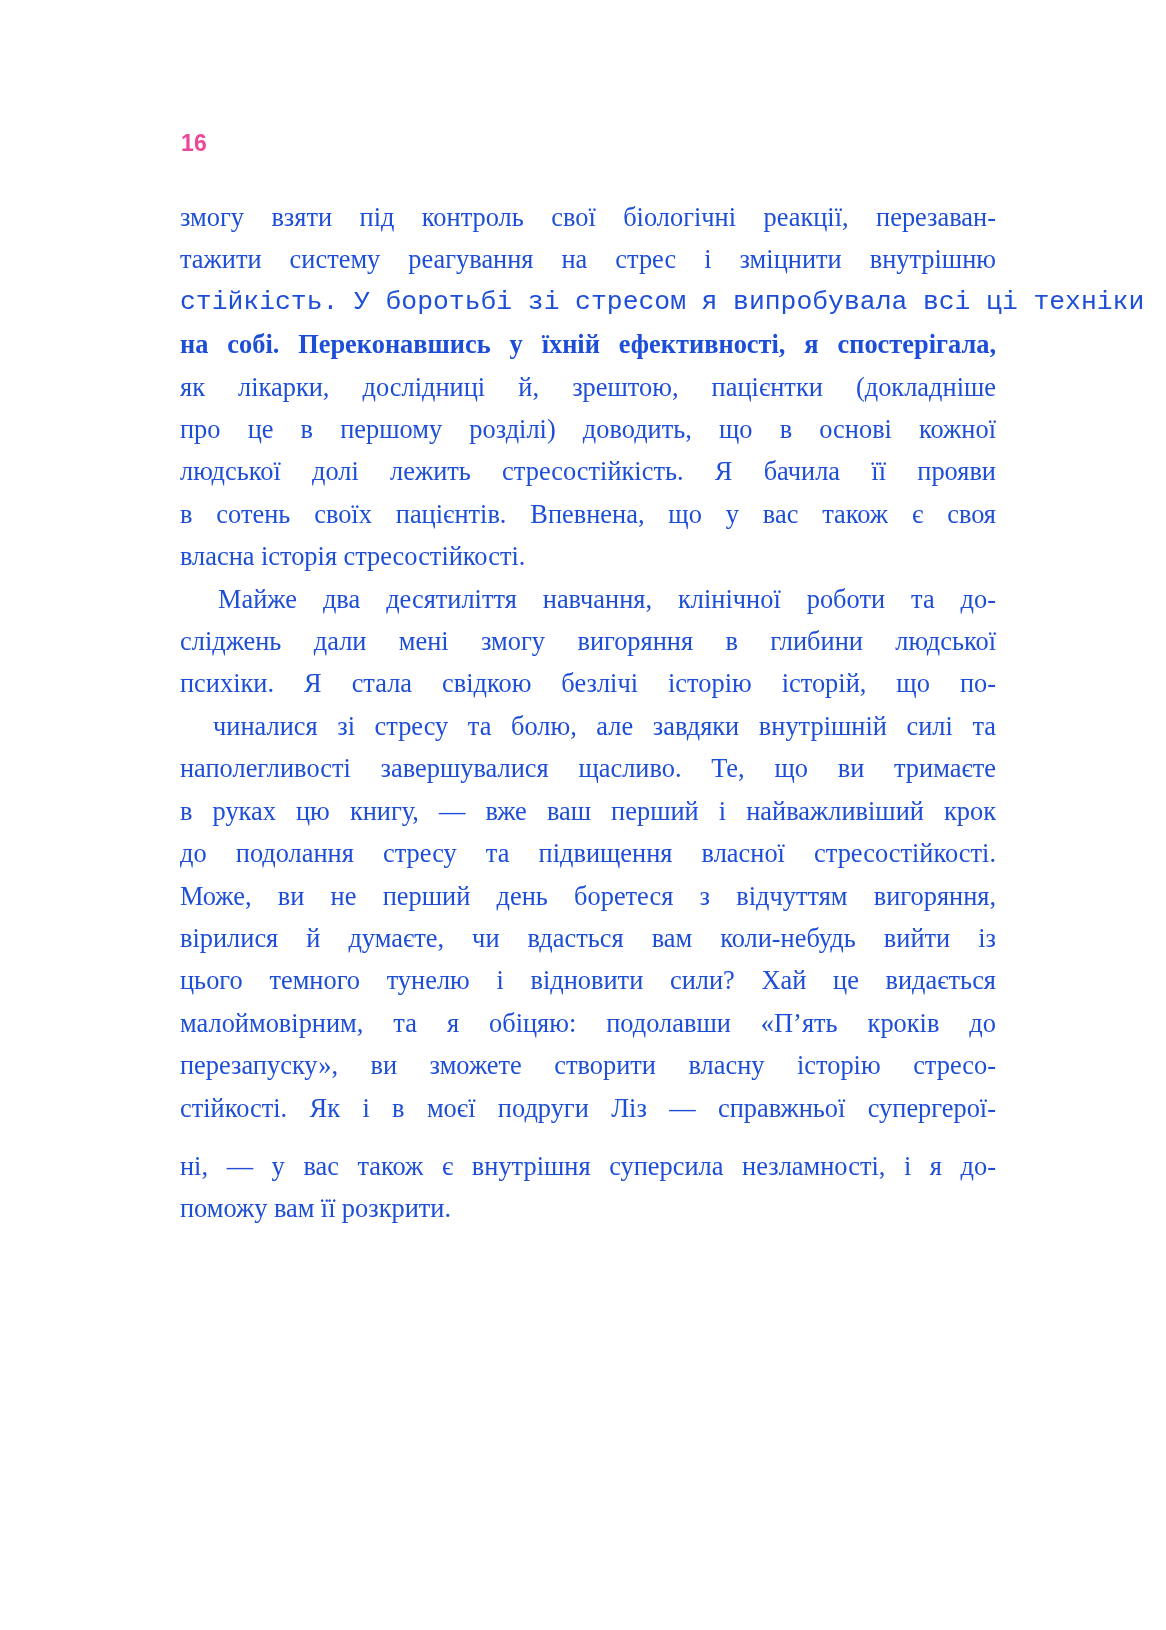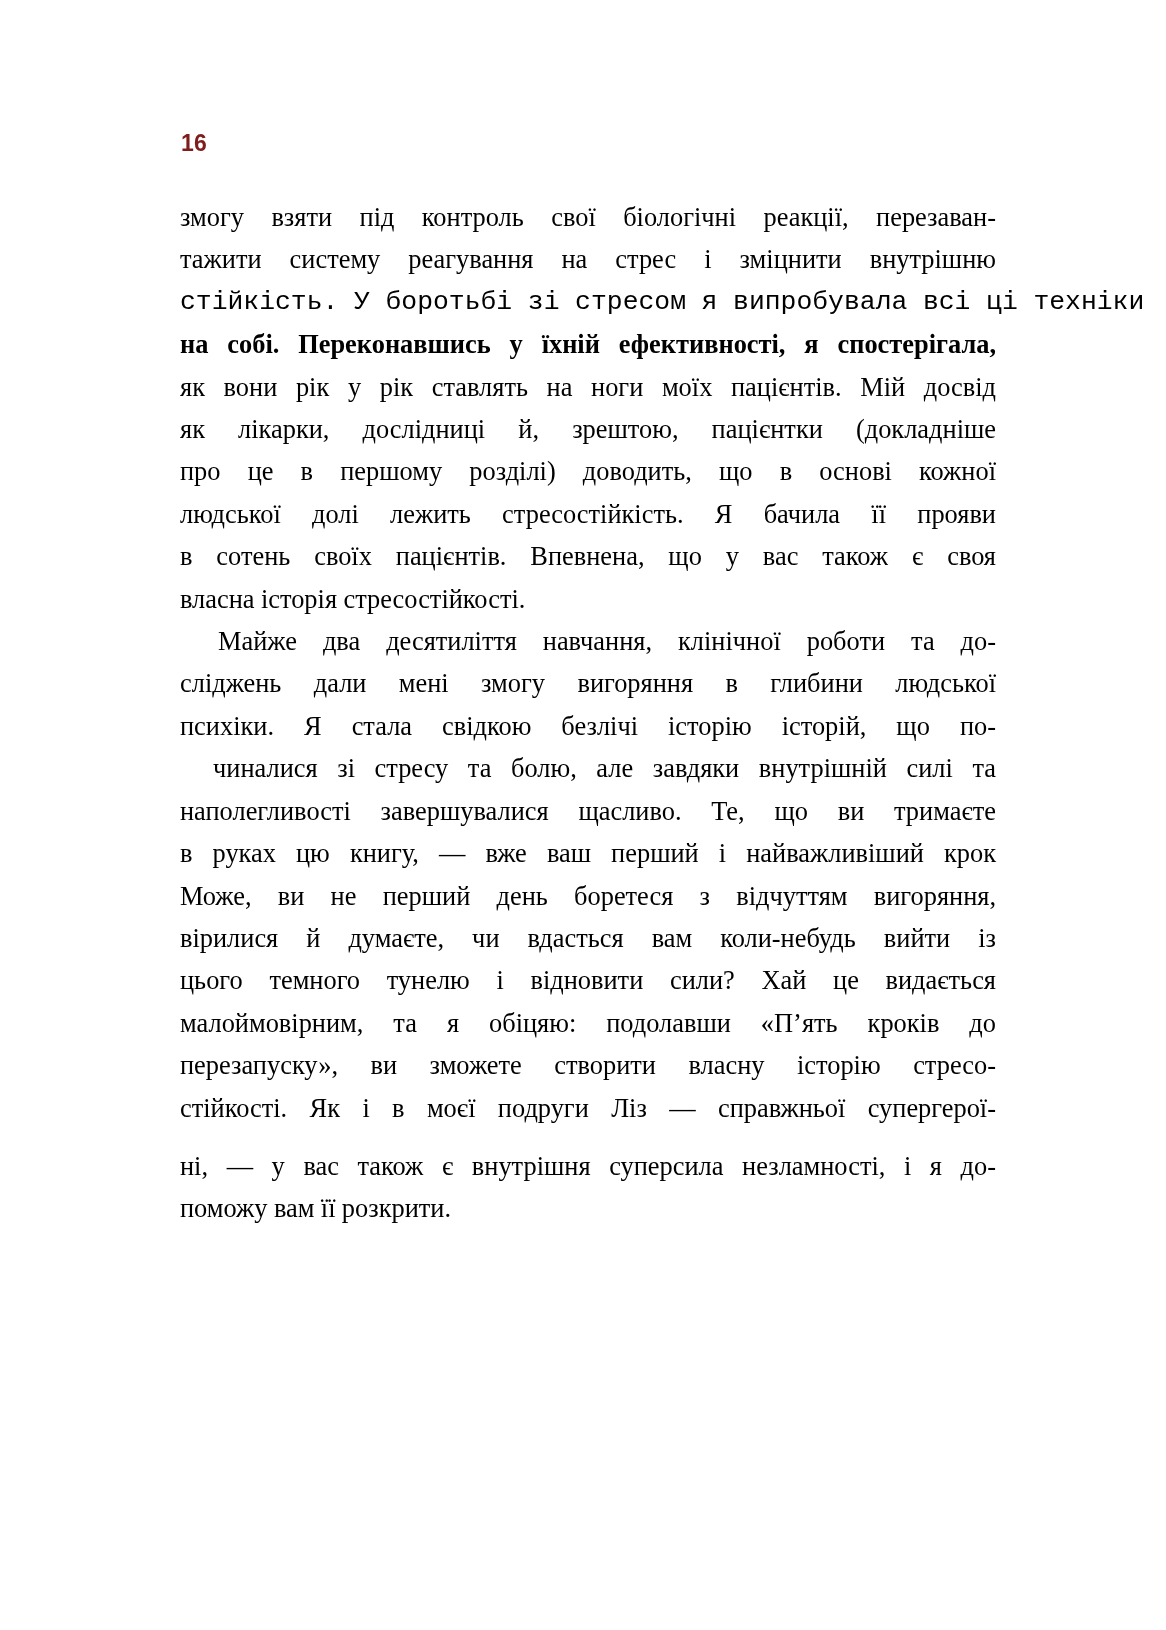--- a/index.html
+++ b/index.html
@@ -20,35 +20,35 @@
     box-sizing: border-box;
   }
   .folio {
     position: absolute;
     left: 181px;
     top: 130px;
     font-family: "Liberation Sans", "DejaVu Sans", sans-serif;
     font-weight: bold;
     font-size: 23px;
     letter-spacing: 0.2px;
-    color: #7f1d1d;
+    color: #ec4899;
   }
   .textblock {
     position: absolute;
     left: 180px;
     top: 196px;
     width: 816px;
   }
   .para {
     margin: 0;
     font-size: 26.4px;
     line-height: 42.4px;
     text-align: justify;
     text-justify: inter-word;
-    color: #000000;
+    color: #1d4ed8;
     hyphens: manual;
     -webkit-hyphens: manual;
     word-spacing: -0.2px;
   }
   
   .ln {
     display: block;
     text-align: justify;
     text-align-last: justify;
     white-space: nowrap;
@@ -67,35 +67,35 @@
 
   <div class="folio">16</div>
 
   <div class="textblock">
 
     <p class="para">
       <span class="ln" style="word-spacing: -0.2px;">змогу взяти під контроль свої біологічні реакції, перезаван-</span>
       <span class="ln" style="word-spacing: -0.2px;">тажити систему реагування на стрес і зміцнити внутрішню</span>
       <span class="ln" style="word-spacing: -0.2px; font-family: Liberation Mono, monospace;">стійкість. У боротьбі зі стресом я випробувала всі ці техніки</span>
       <span class="ln" style="word-spacing: -0.2px; font-weight: bold;">на собі. Переконавшись у їхній ефективності, я спостерігала,</span>
-      <span class="ln" style="word-spacing: -0.2px;">як вони рік у рік ставлять на ноги моїх пацієнтів. Мій досвід</span>
       <span class="ln" style="word-spacing: -0.2px;">як лікарки, дослідниці й, зрештою, пацієнтки (докладніше</span>
       <span class="ln" style="word-spacing: -0.2px;">про це в першому розділі) доводить, що в основі кожної</span>
       <span class="ln" style="word-spacing: -0.2px;">людської долі лежить стресостійкість. Я бачила її прояви</span>
       <span class="ln" style="word-spacing: -0.2px;">в сотень своїх пацієнтів. Впевнена, що у вас також є своя</span>
       <span class="ln last">власна історія стресостійкості.</span>
     </p>
 
     <p class="para">
       <span class="ln first-indent" style="word-spacing: -0.2px;">Майже два десятиліття навчання, клінічної роботи та до-</span>
       <span class="ln" style="word-spacing: -0.2px;">сліджень дали мені змогу вигоряння в глибини людської</span>
       <span class="ln" style="word-spacing: -0.2px;">психіки. Я стала свідкою безлічі історію історій, що по-</span>
       <span class="ln" style="word-spacing: -0.2px; margin-left: 33px;">чиналися зі стресу та болю, але завдяки внутрішній силі та</span>
       <span class="ln" style="word-spacing: -0.2px;">наполегливості завершувалися щасливо. Те, що ви тримаєте</span>
       <span class="ln" style="word-spacing: -0.2px;">в руках цю книгу, — вже ваш перший і найважливіший крок</span>
+      <span class="ln" style="word-spacing: -0.2px;">до подолання стресу та підвищення власної стресостійкості.</span>
       <span class="ln" style="word-spacing: -0.2px;">Може, ви не перший день боретеся з відчуттям вигоряння,</span>
       <span class="ln" style="word-spacing: -0.2px;">вірилися й думаєте, чи вдасться вам коли-небудь вийти із</span>
       <span class="ln" style="word-spacing: -0.2px;">цього темного тунелю і відновити сили? Хай це видається</span>
       <span class="ln" style="word-spacing: -0.2px;">малоймовірним, та я обіцяю: подолавши «П’ять кроків до</span>
       <span class="ln" style="word-spacing: -0.2px;">перезапуску», ви зможете створити власну історію стресо-</span>
       <span class="ln" style="word-spacing: -0.2px;">стійкості. Як і в моєї подруги Ліз — справжньої супергерої-</span>
       <span class="ln" style="word-spacing: -0.2px; margin-top: 16px;">ні, — у вас також є внутрішня суперсила незламності, і я до-</span>
       <span class="ln last">поможу вам її розкрити.</span>
     </p>
 

